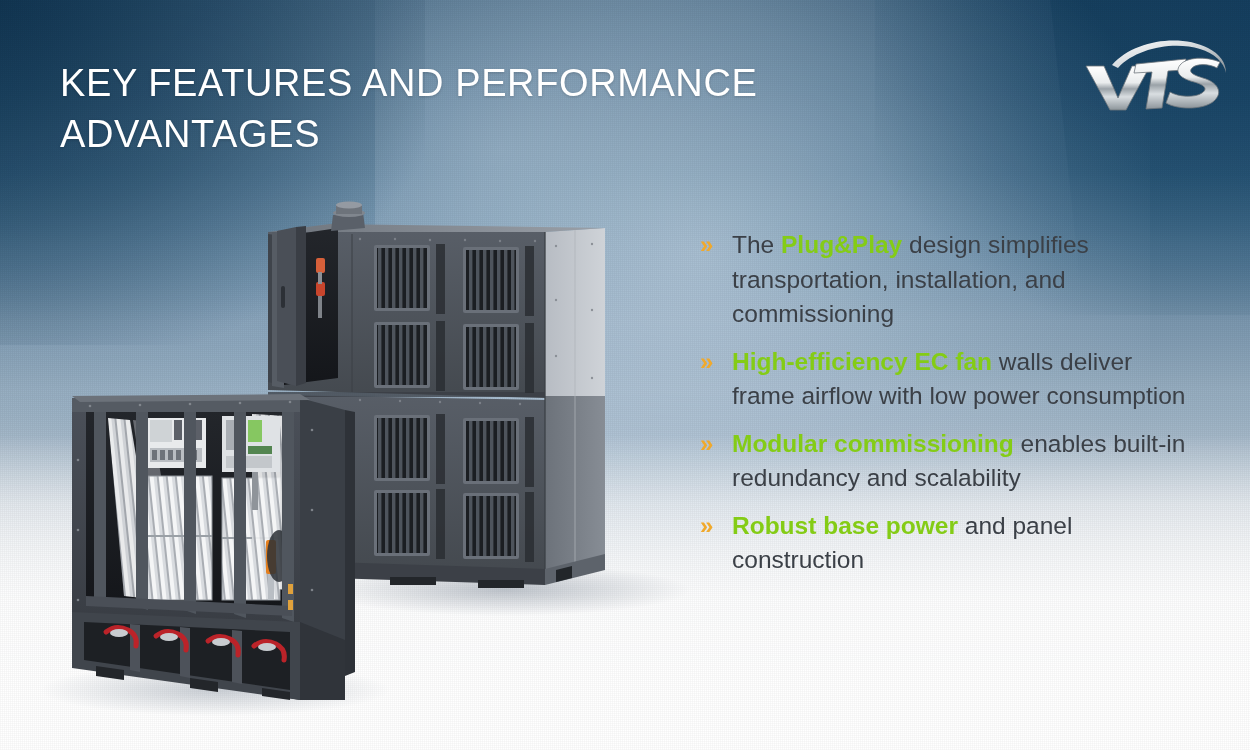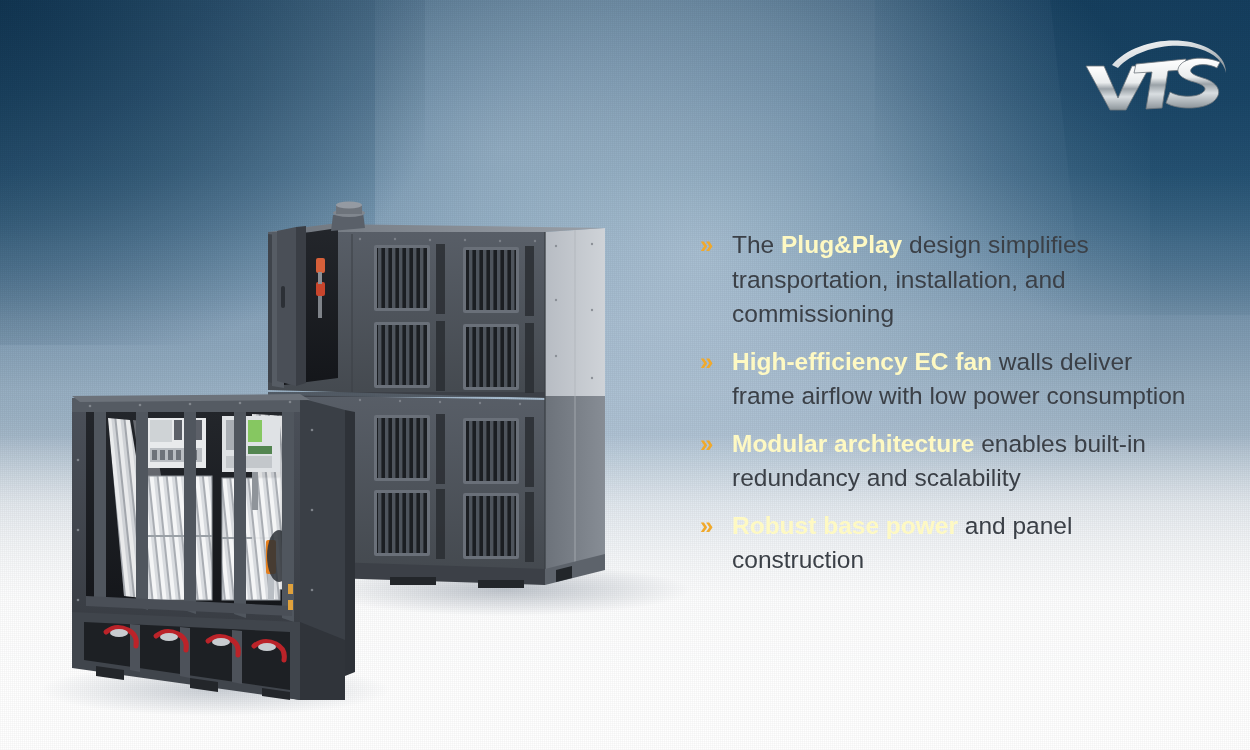--- a/index.html
+++ b/index.html
@@ -116,21 +116,21 @@
     line-height:34.5px;
   }
   .bullet:last-child { margin-bottom:0; }
   .bullet .marker {
     position:absolute; left:0; top:0;
     color:#f0a92c;
     font-size:24px;
     line-height:34.5px;
     font-weight:700;
   }
-  .bullet b { font-weight:700; color:#fef9c3; }
+  .bullet b { font-weight:700; color:#84cc16; }
 
   
   .art { position:absolute; inset:0; pointer-events:none; }
   .art svg { display:block; width:1250px; height:750px; }
 </style>
 </head>
 <body>
 
 <div class="slide">
 
@@ -410,20 +410,21 @@
             <circle cx="78" cy="530" r="1.3"></circle>
             <circle cx="78" cy="600" r="1.3"></circle>
         <circle cx="312" cy="430" r="1.3"></circle>
             <circle cx="312" cy="510" r="1.3"></circle>
             <circle cx="312" cy="590" r="1.3"></circle>
       </g>
     </g>
   </svg>
   </div>
 
+  <div class="title">KEY FEATURES AND PERFORMANCE ADVANTAGES</div>
 
   <div class="logo">
     <svg viewBox="0 0 160 84" xmlns="http://www.w3.org/2000/svg">
       <defs>
         <linearGradient id="gChrome" x1="0" y1="0" x2="0" y2="1">
           <stop offset="0" stop-color="#ffffff"></stop>
           <stop offset=".38" stop-color="#e9eced"></stop>
           <stop offset=".52" stop-color="#9aa2a8"></stop>
           <stop offset=".70" stop-color="#d9dee1"></stop>
           <stop offset="1" stop-color="#8d959b"></stop>
@@ -457,21 +458,21 @@
       <span>The </span><b>Plug&amp;Play</b><span> design simplifies transportation, installation, and commissioning</span>
     </div>
 
     <div class="bullet">
       <span class="marker">»</span>
       <span></span><b>High-efficiency EC fan</b><span> walls deliver frame airflow with low power consumption</span>
     </div>
 
     <div class="bullet">
       <span class="marker">»</span>
-      <span></span><b>Modular architecture</b><span> enables built-in redundancy and scalability</span>
+      <span></span><b>Modular commissioning</b><span> enables built-in redundancy and scalability</span>
     </div>
 
     <div class="bullet">
       <span class="marker">»</span>
       <span></span><b>Robust base power</b><span> and panel construction</span>
     </div>
 
   </div>
 
 </div>

